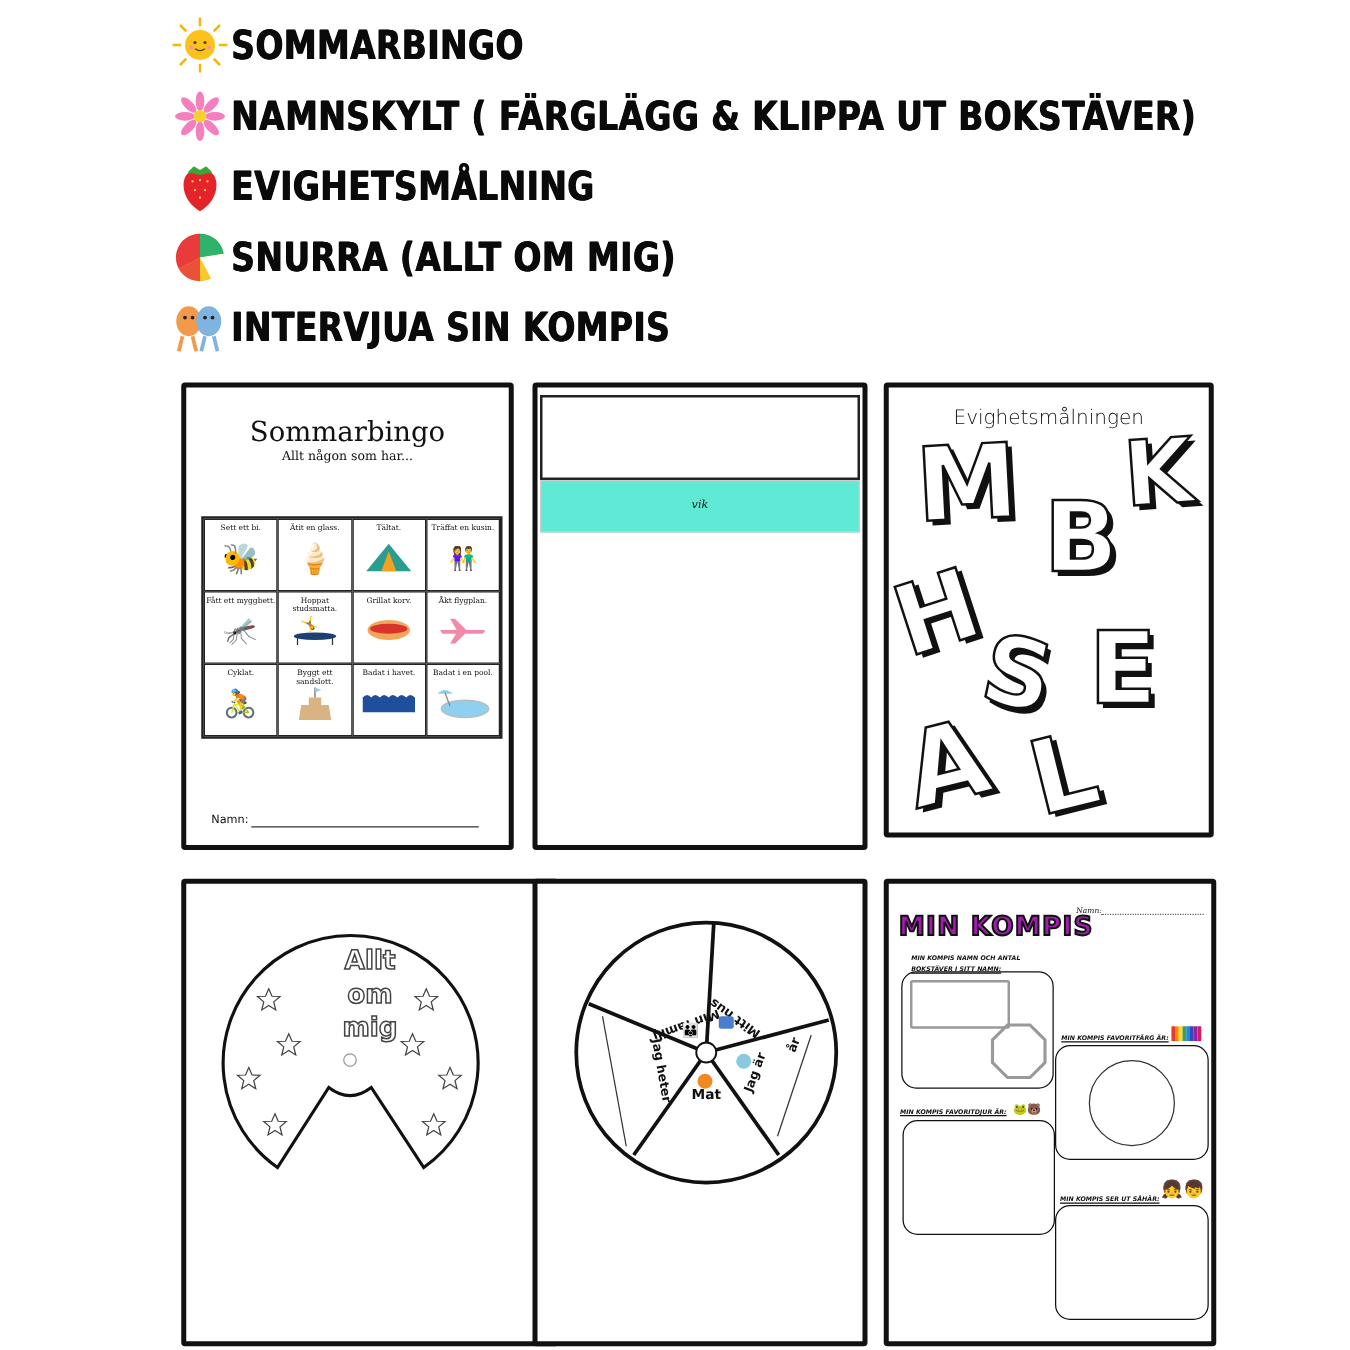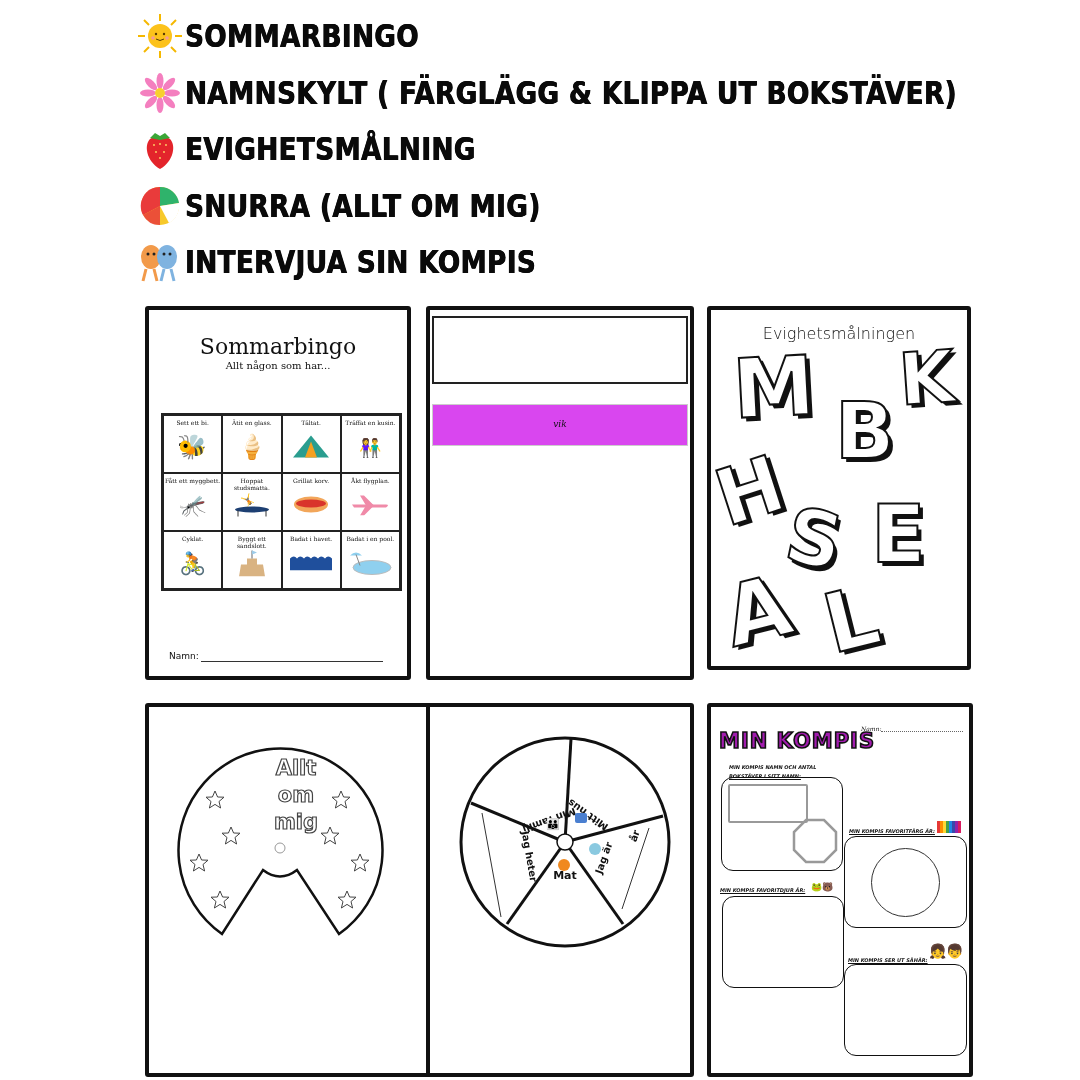--- a/index.html
+++ b/index.html
@@ -12,21 +12,21 @@
   
   .bingo-title{position:absolute;left:0;right:0;top:24px;text-align:center;font-family:"DejaVu Serif",serif;font-size:22px;}
   .bingo-sub{position:absolute;left:0;right:0;top:50px;text-align:center;font-family:"DejaVu Serif",serif;font-size:10px;}
   .bingo-grid{position:absolute;left:12px;top:103px;width:237px;height:174px;border:2px solid #222;display:grid;grid-template-columns:repeat(4,1fr);grid-template-rows:repeat(3,1fr);}
   .bcell{border:1px solid #222;position:relative;font-family:"DejaVu Serif",serif;font-size:6px;text-align:center;padding-top:3px;box-sizing:border-box;}
   .bcell .pic{position:absolute;left:50%;top:55%;transform:translate(-50%,-50%);}
   .namn{position:absolute;left:20px;top:341px;font-size:9px;font-family:"DejaVu Sans",sans-serif;}
   .namn-line{position:absolute;left:52px;top:351px;width:182px;border-bottom:1px solid #333;}
   
   .fold-box{position:absolute;left:2px;right:2px;top:6px;height:64px;border:2px solid #222;}
-  .vik-box{position:absolute;left:2px;right:2px;top:74px;height:40px;border:1px solid #ccc;background:#d946ef;margin-top:20px;}
+  .vik-box{position:absolute;left:2px;right:2px;top:74px;height:40px;border:1px solid #ccc;background:#5eead4;}
   .vik{position:absolute;left:0;right:0;top:14px;text-align:center;font-family:"DejaVu Serif",serif;font-size:9px;font-style:italic;}
   .alpha{position:absolute;left:10px;top:128px;width:244px;}
   .arow{display:flex;justify-content:flex-start;gap:2px;font-family:"DejaVu Sans",sans-serif;font-weight:900;font-size:29px;line-height:38px;letter-spacing:-1px;color:#fff;-webkit-text-stroke:1px #333;}
   .arow.gap{margin-top:8px;}
   
   .ev-title{position:absolute;left:0;right:0;top:14px;text-align:center;font-family:"DejaVu Sans",sans-serif;font-size:16px;font-weight:300;}
   .bigL{position:absolute;font-family:"DejaVu Sans",sans-serif;font-weight:900;color:#fff;-webkit-text-stroke:2px #111;text-shadow:4px 4px 0 #111;}
   
   .svgwrap{position:absolute;left:0;top:0;}
   

